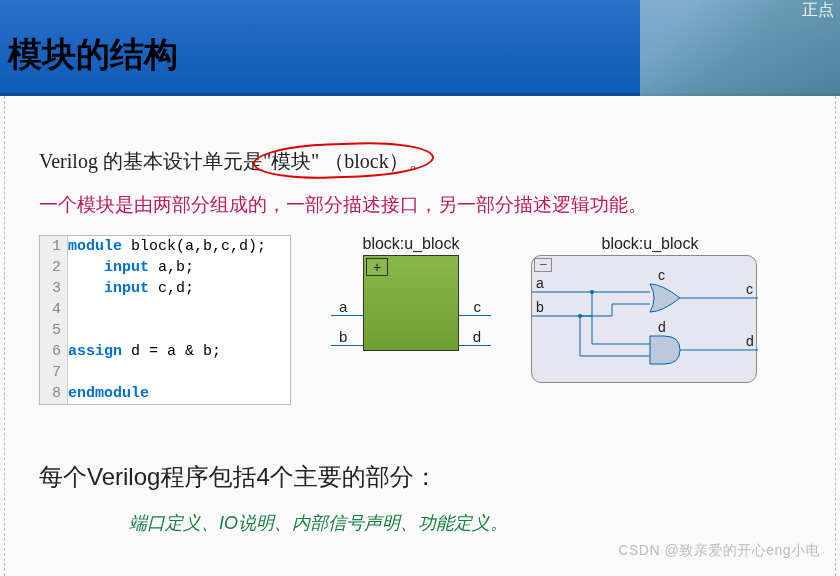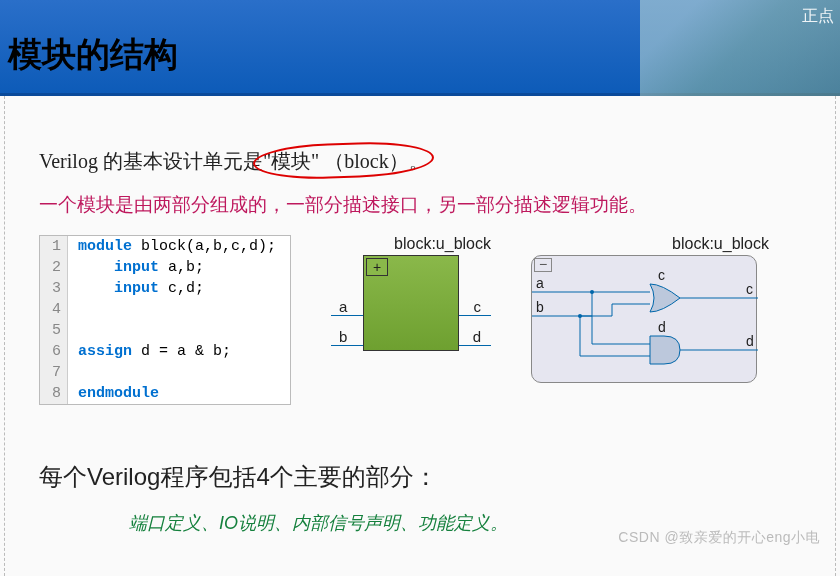--- a/index.html
+++ b/index.html
@@ -87,28 +87,28 @@
     .code-row { display: flex; }
     .ln {
       width: 28px;
       text-align: right;
       padding-right: 6px;
       color: #888;
       background: #eee;
       border-right: 1px solid #ccc;
       user-select: none;
     }
-    .code-text { padding-left: 10px; white-space: pre; }
+    .code-text { white-space: pre; }
     .kw { color: #0070d0; font-weight: bold; }
     .schematic-block {
       width: 160px;
       position: relative;
     }
     .schem-label {
-      text-align: right;
+      text-align: center;
       font-size: 16px;
       color: #222;
       margin-bottom: 2px;
       font-family: Arial, sans-serif;
     }
     .schem-box {
       width: 96px;
       height: 96px;
       background: linear-gradient(#8ab84a, #6ea030);
       border: 1px solid #333;
@@ -166,33 +166,33 @@
       margin-bottom: 18px;
     }
     .section-2-items {
       font-size: 18px;
       color: #15803d;
       padding-left: 90px;
       font-style: italic;
     }
     .watermark {
       position: absolute;
-      bottom: 29px;
+      bottom: 16px;
       right: 20px;
       font-size: 14px;
       color: #bbb;
       letter-spacing: 0.5px;
     }
     .wire { stroke: #06a; stroke-width: 1; fill: none; }
     .gate-shape { fill: #bcc8dc; stroke: #06a; stroke-width: 1; }
     .gate-txt { font-size: 14px; fill: #222; font-family: Arial, sans-serif; }
     .dot { fill: #06a; }
     .header-overlay{
       position:absolute;
-      top:6px; right:6px;
+      top:0; right:6px;
       color:#fff;
       font-size:16px;
       opacity:0.9;
     }
   </style>
 </head>
 <body>
 
 <div class="header">
   <div class="header-image"></div>

